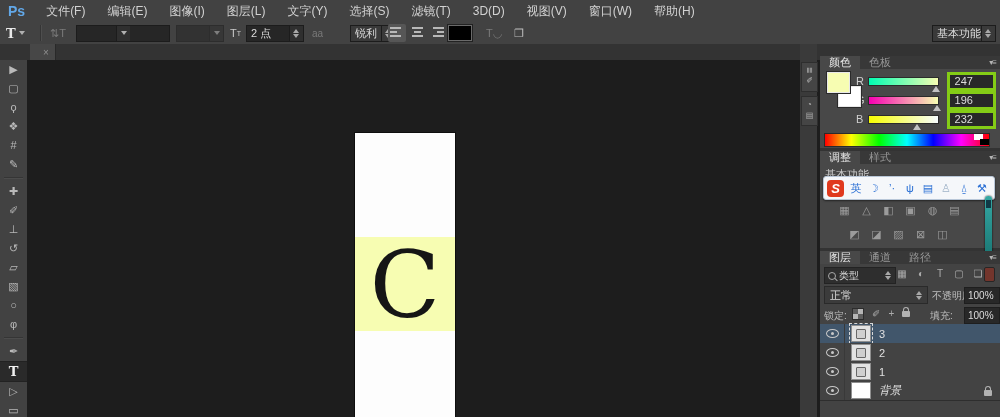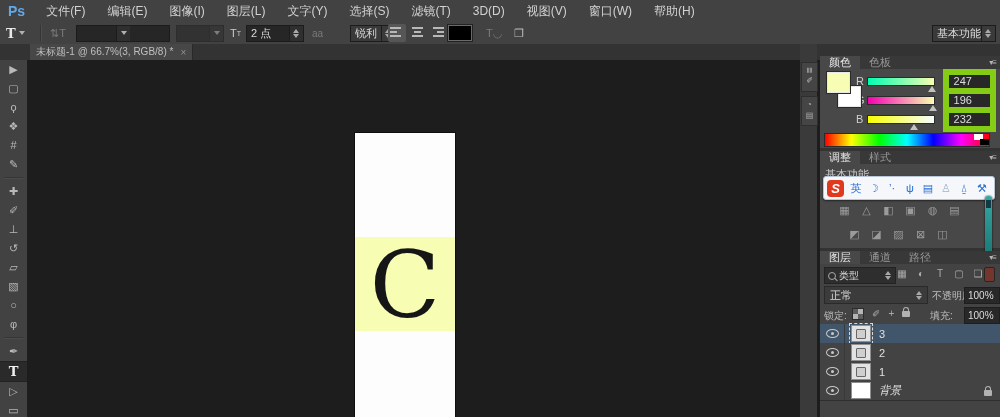--- a/index.html
+++ b/index.html
@@ -71,21 +71,21 @@
   .panel-menu-icon{margin-left:auto;margin-right:4px;color:#b4b4b4;font-size:8px;line-height:13px;letter-spacing:-1px;}
   .panel-menu-icon::before{content:"▾≡";}
   .panel-body{position:absolute;left:820px;width:180px;background:#484848;}
 
   
   .swatch{position:absolute;width:21px;height:19px;border:1px solid #e8e8e8;outline:1px solid #2a2a2a;}
   .slider-row{position:absolute;left:856px;width:140px;height:14px;display:flex;align-items:center;}
   .slider-label{width:12px;font-size:11px;color:#cfcfcf;}
   .slider-track{position:relative;width:72px;height:7px;border:1px solid #2b2b2b;}
   .slider-thumb{position:absolute;bottom:-7px;width:0;height:0;border-left:4px solid transparent;border-right:4px solid transparent;border-bottom:6px solid #c2c2c2;}
-  .slider-value{margin-left:8px;width:40px;height:13px;background:#282828;border:6px solid #84cc16;
+  .slider-value{margin-left:8px;width:40px;height:13px;background:#282828;border:3px solid #84cc16;
                 font-size:11px;color:#dedede;padding-left:5px;line-height:13px;}
   .spectrum{position:absolute;left:824px;top:133px;width:164px;height:12px;border:1px solid #2b2b2b;
     background:linear-gradient(90deg,#ff0000,#ffff00 16%,#00ff00 33%,#00ffff 50%,#0000ff 66%,#ff00ff 83%,#ff0000);}
   .spec-white{position:absolute;left:974px;top:134px;width:9px;height:6px;background:#fff;}
   .spec-black{position:absolute;left:980px;top:139px;width:9px;height:6px;background:#000;}
 
   
   .add-label{position:absolute;left:825px;top:167px;font-size:11px;color:#c9c9c9;}
   .adj-row{position:absolute;display:flex;gap:9px;}
   .adj-icon{width:13px;height:13px;color:#9b9b9b;font-size:11px;line-height:13px;text-align:center;}
@@ -212,21 +212,20 @@
       <span class="val">基本功能</span>
       <span class="arrow-seg" style="background:#3a3a3a;">
           <span class="spinner"></span>
         </span>
     </div>
   </div>
 </div>
 
 <div class="abs tab-strip">
   <div class="doc-tab">
-    <span>未标题-1 @ 66.7%(3, RGB/8) *</span>
     <span class="close">×</span>
   </div>
 </div>
 
 <div class="abs toolbar" id="toolbar">
     <div class="tool">▶</div>
     <div class="tool">▢</div>
     <div class="tool">ϙ</div>
     <div class="tool">❖</div>
     <div class="tool">#</div>

